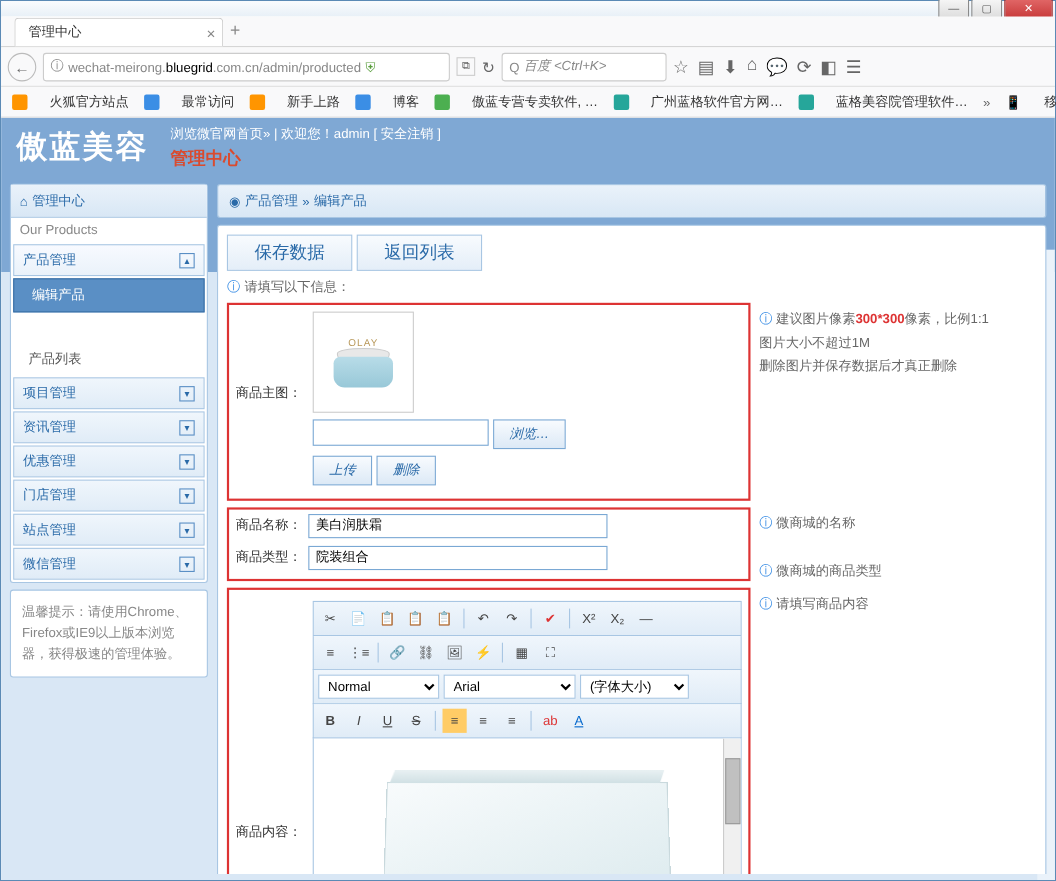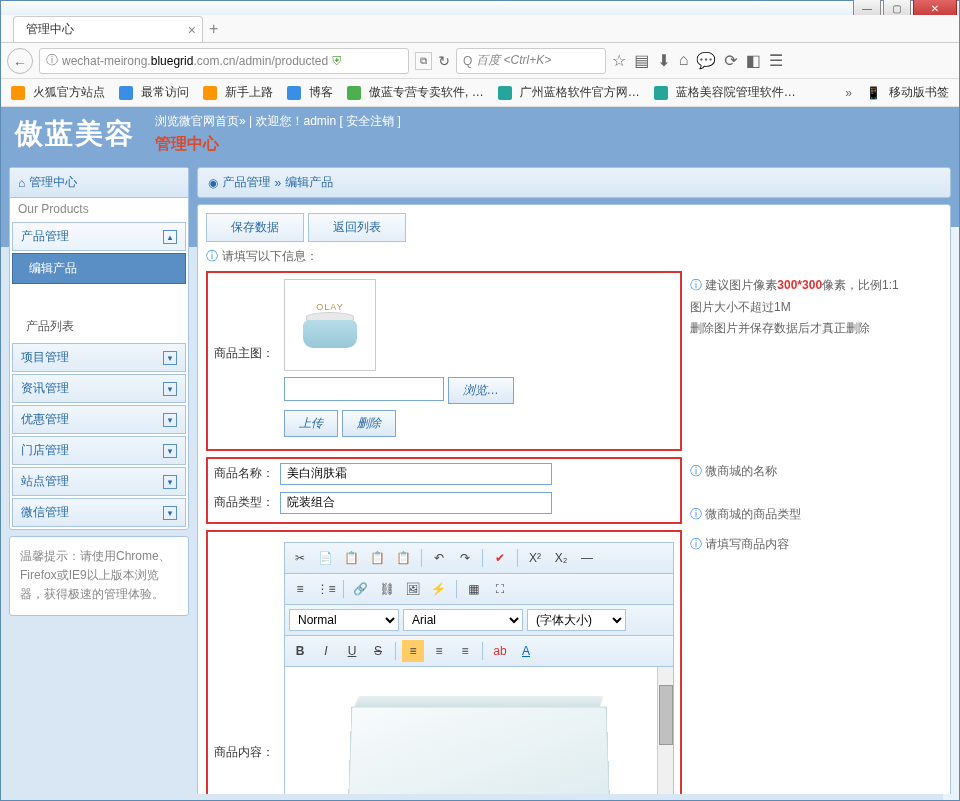--- a/index.html
+++ b/index.html
@@ -19,21 +19,21 @@
 .urlbar { flex: 1; display: flex; align-items: center; border: 1px solid #ccc; border-radius: 3px; height: 26px; padding: 0 6px; background: #fff; max-width: 370px; }
 .urlbar .i { color: #888; margin-right: 4px; }
 .shield { color: #5a9e3e; margin-left: 4px; }
 .pocket-btn { border: 1px solid #ccc; padding: 2px 4px; font-size: 10px; color: #666; }
 .reload { color: #666; font-size: 14px; }
 .searchbar { width: 150px; display: flex; align-items: center; border: 1px solid #ccc; border-radius: 3px; height: 26px; padding: 0 6px; background: #fff; color: #888; font-style: italic; font-size: 12px; }
 .searchbar .q { margin-right: 4px; font-style: normal; }
 .toolbar-icons { display: flex; gap: 8px; }
 .toolbar-icons span { font-size: 16px; color: #666; }
 .bookmarks { background: #f9f9fa; height: 28px; display: flex; align-items: center; gap: 14px; padding: 0 10px; border-bottom: 1px solid #ddd; }
-.bm-item { display: flex; align-items: center; gap: 8px; color: #333; font-size: 12px; white-space: nowrap; }
+.bm-item { display: flex; align-items: center; gap: 20px; color: #333; font-size: 12px; white-space: nowrap; }
 .bm-item .ic { width: 14px; height: 14px; border-radius: 2px; display: inline-block; }
 .bk-ff { background: #ff9500; }
 .bk-blue { background: #3b8ee5; }
 .bk-green { background: #4caf50; }
 .bk-teal { background: #26a69a; }
 .content-wrap { flex: 1; display: flex; overflow: hidden; position: relative; }
 .page-bg { position: absolute; inset: 0; background: linear-gradient(#7fa8d4 0, #7fa8d4 140px, #d9e7f5 140px, #d9e7f5 100%); }
 .page { position: relative; display: flex; flex-direction: column; width: 100%; }
 .header { height: 54px; display: flex; align-items: center; padding: 0 14px; }
 .logo { font-size: 28px; font-weight: bold; color: #fff; letter-spacing: 2px; font-family: "KaiTi", serif; }
@@ -47,21 +47,21 @@
 .acc-item { border: 1px solid #a8c6e3; background: linear-gradient(#f0f6fc,#e0ecf7); padding: 5px 8px; margin: 2px; display: flex; justify-content: space-between; align-items: center; color: #2a6aa8; font-size: 12px; }
 .acc-item.active { background: linear-gradient(#f8faff,#eaf2fa); }
 .acc-sub { padding: 6px 16px; color: #555; font-size: 12px; margin-top: 28px; }
 .acc-sub.active { background: #5a8fc5; color: #fff; border: 1px solid #3a6fa5; margin: 2px; }
 .chev { width: 14px; height: 14px; border: 1px solid #5a8fc5; display: flex; align-items: center; justify-content: center; font-size: 9px; color: #2a6aa8; }
 .tip { padding: 10px; color: #888; font-size: 12px; line-height: 1.6; }
 .rightcol { flex: 1; display: flex; flex-direction: column; gap: 6px; overflow-y: auto; }
 .breadcrumb { background: linear-gradient(#eaf2fa,#d8e7f5); border: 1px solid #a8c6e3; border-radius: 3px; padding: 6px 10px; color: #2a6aa8; font-size: 12px; display: flex; align-items: center; gap: 4px; }
 .content-panel { background: #fff; border: 1px solid #a8c6e3; border-radius: 3px; padding: 8px; }
 .tabs { display: flex; gap: 4px; margin-bottom: 4px; }
-.tab-btn { background: linear-gradient(#f8fbfe,#e4eef8); border: 1px solid #a8c6e3; padding: 5px 24px; color: #2a6aa8; font-size: 12px; }
+.tab-btn { background: linear-gradient(#f8fbfe,#e4eef8); border: 1px solid #a8c6e3; padding: 5px 24px; color: #2a6aa8; font-size: 16px; }
 .info-line { display: flex; align-items: center; gap: 4px; color: #666; font-size: 12px; margin: 6px 0; }
 .info-line .ii { color: #3b8ee5; }
 .form-row { display: flex; align-items: flex-start; border: 2px solid #d33; margin-bottom: 6px; padding: 2px; }
 .form-label { width: 70px; padding: 8px 4px; color: #333; font-size: 12px; }
 .form-body { flex: 1; padding: 4px; }
 .form-aside { width: 260px; padding: 4px 8px; color: #666; font-size: 12px; line-height: 1.8; }
 .form-aside .ii { color: #3b8ee5; }
 .red { color: #d33; font-weight: bold; }
 .img-box { border: 1px solid #ccc; width: 92px; height: 92px; display: flex; flex-direction: column; align-items: center; justify-content: center; margin-bottom: 6px; background: #fff; }
 .olay-logo { font-size: 9px; color: #b8985a; letter-spacing: 1px; }

